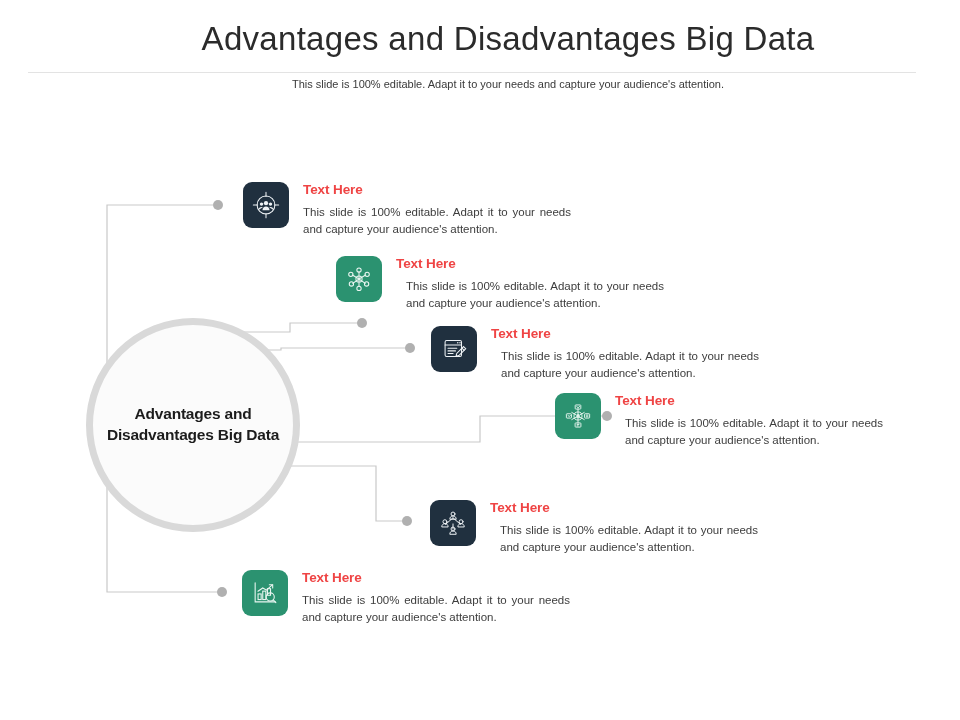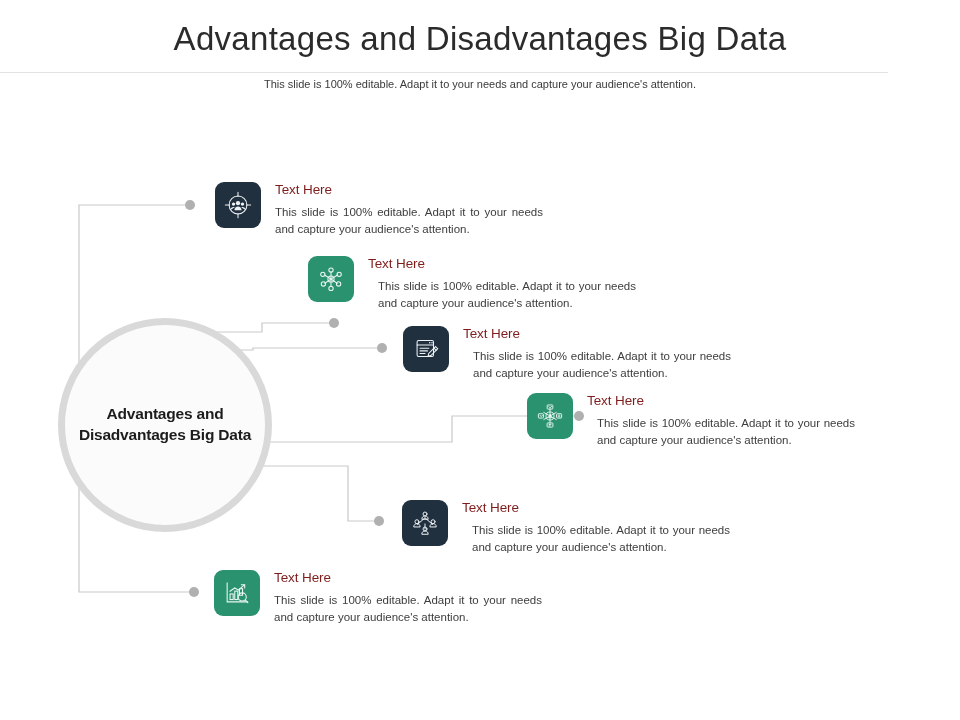--- a/index.html
+++ b/index.html
@@ -10,20 +10,21 @@
   body {
     font-family: "Liberation Sans", sans-serif;
     -webkit-font-smoothing: antialiased;
   }
   #slide {
     position: relative;
     width: 888px;
     height: 720px;
     background: #ffffff;
     overflow: hidden;
+    margin-left: 28px;
   }
 
   
   #title {
     position: absolute;
     left: 0;
     top: 20px;
     width: 960px;
     text-align: center;
     font-size: 33px;
@@ -103,22 +104,22 @@
   .icon-box.navy { background: #20303f; }
   .icon-box.green { background: #2b9270; }
   .icon-box svg { display: block; }
 
   .node-text {
     margin-left: 14px;
     width: 268px;
   }
   .node-title {
     font-size: 13.5px;
-    font-weight: normal;
-    color: #7f1d1d;
+    font-weight: bold;
+    color: #ef4444;
     margin-bottom: 7px;
     letter-spacing: -0.1px;
   }
   .node-body {
     font-size: 11.5px;
     color: #3d3d3d;
     line-height: 1.45;
     text-align: justify;
     text-align-last: left;
   }

